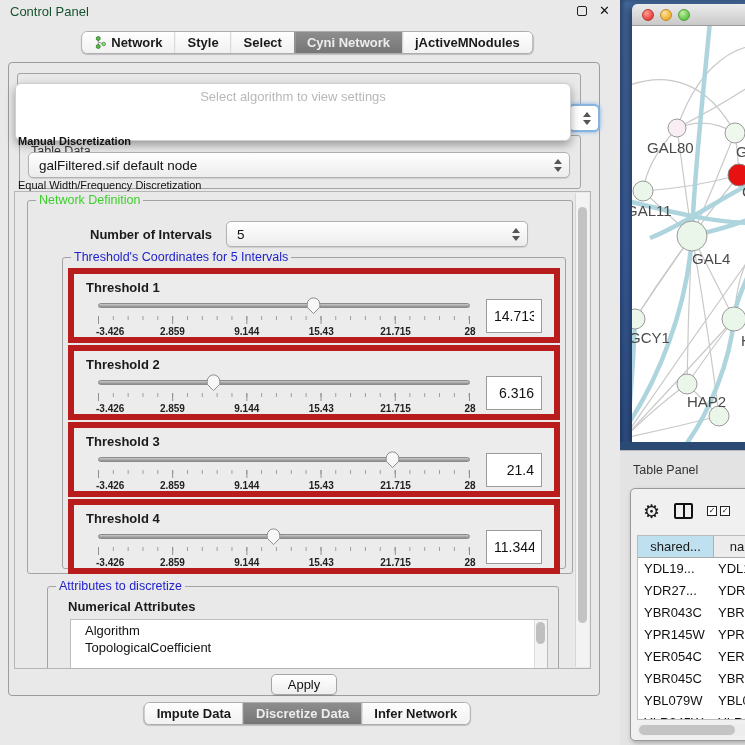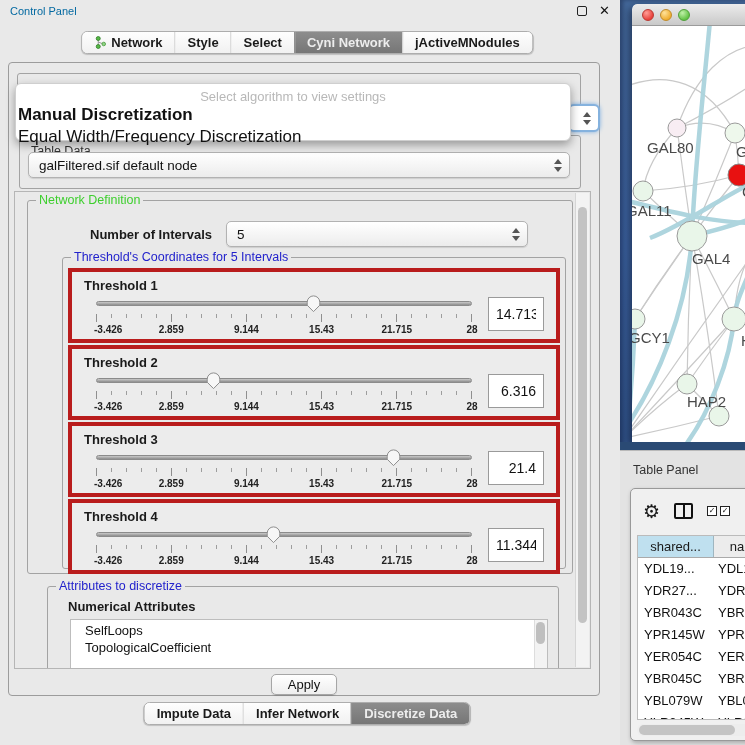--- a/index.html
+++ b/index.html
@@ -5,21 +5,21 @@
   * { margin:0; padding:0; box-sizing:border-box; }
   html,body { width:745px; height:745px; }
   body {
     position:relative; overflow:hidden;
     font-family:"Liberation Sans","DejaVu Sans",sans-serif;
     background:#e6e6e6; color:#1a1a1a;
   }
   
   .control-panel { position:absolute; left:0; top:0; width:620px; height:745px; background:#e9e9e9; }
   .cp-titlebar { position:absolute; left:0; top:0; right:0; height:22px; display:flex; align-items:center; padding:0 10px; }
-  .cp-title { font-size:11px; color:#0369a1; }
+  .cp-title { font-size:13px; color:#14532d; }
   .cp-titlebar .spacer { flex:1; }
   .float-icon { width:10px; height:10px; border:1.5px solid #222; border-radius:2px; margin-right:12px; }
   .close-icon { font-size:13px; font-weight:bold; color:#111; line-height:10px; }
 
   .seg { display:inline-flex; border:1px solid #adadad; border-radius:6px; overflow:hidden;
          background:#fff; box-shadow:0 1px 1px rgba(0,0,0,.18); }
   .seg .tab { padding:3px 12px; font-size:13px; font-weight:bold; color:#1a1a1a;
               background:linear-gradient(#fefefe,#f1f1f1); display:flex; align-items:center; gap:5px;
               border-left:1px solid #d2d2d2; white-space:nowrap; }
   .seg .tab:first-child { border-left:none; }
@@ -48,39 +48,39 @@
   .arr-down  { width:0; height:0; border-left:4px solid transparent; border-right:4px solid transparent; border-top:5px solid #555; }
 
   
   .algo-group { left:8px; top:10px; right:18px; height:56px; }
   .algo-combo-sliver { position:absolute; top:30px; left:550px; width:32px; height:28px;
         border:2px solid #85b2de; border-radius:6px; background:#fff;
         box-shadow:0 0 4px #7fb0e2; display:flex; align-items:center; justify-content:flex-end; padding-right:4px; z-index:3; }
   .popup { position:absolute; left:6px; top:20px; width:556px; height:58px; background:#fff;
            border:1px solid #cfcfcf; border-radius:6px; box-shadow:0 4px 10px rgba(0,0,0,.35); z-index:5; }
   .popup .hint { text-align:center; color:#b8b8b8; font-size:13px; padding-top:5px; }
-  .popup .opt  { font-size:17px; padding:1px 2px; color:#111; }
+  .popup .opt  { font-size:11px; padding:1px 2px; color:#111;margin-top:30px; }
   .popup .opt.bold { font-weight:bold; }
 
   .tabledata-group { left:10px; top:72px; right:18px; height:54px; }
   .tabledata-group .combo { position:absolute; left:8px; right:10px; top:16px; }
 
   
   .viewport { position:absolute; left:5px; right:8px; top:128px; height:478px;
               border:1px solid #b5b5b5; background:#e9e9e9; overflow:hidden; }
   .vrail { position:absolute; top:1px; bottom:1px; right:1px; width:14px; background:#f3f3f3; border-left:1px solid #d6d6d6; }
   .vthumb { position:absolute; left:2px; top:14px; width:9px; height:416px; background:#c3c3c3; border-radius:5px; }
 
   .interval-group { left:12px; top:8px; width:546px; height:374px; }
   .numrow { display:flex; align-items:center; gap:14px; padding:20px 0 0 62px; }
   .numrow .lbl { font-size:13px; font-weight:bold; }
   .numrow .combo { width:302px; }
 
   .thresh-group { position:absolute; left:34px; top:56px; right:6px; bottom:4px; border:1px solid #a3a3a3; border-radius:3px; padding:10px 5px 0 5px; }
-  .threshold { position:relative; border:4px solid #b91c1c; background:#ececec; height:75px; margin-bottom:2px; padding:6px 12px 0 12px; }
+  .threshold { position:relative; border:6px solid #b91c1c; background:#ececec; height:75px; margin-bottom:2px; padding:6px 12px 0 12px; }
   .th-label { font-size:13px; font-weight:bold; margin-bottom:2px; }
   .th-row { display:flex; align-items:flex-start; }
   .slider { position:relative; flex:1; height:44px; margin:0 16px 0 12px; }
   .track { position:absolute; left:0; right:0; top:6px; height:5px; border-radius:3px;
            background:linear-gradient(#cacaca,#8d8d8d); border:1px solid #8b8b8b; }
   .thumb { position:absolute; top:0; width:15px; height:18px; margin-left:-7px; }
   .ticks { position:absolute; left:0; right:0; top:19px; height:8px; border-right:1px solid #8f8f8f; }
   .ticks .minor { position:absolute; left:0; right:0; top:0; height:4px;
       background-image:linear-gradient(90deg,#9d9d9d 1px,transparent 1px); background-size:4% 100%; }
   .ticks .major { position:absolute; left:0; right:0; top:0; height:8px;
@@ -333,45 +333,45 @@
             </div>
           </div>
 
         </div>
       </div>
 
       <div class="group attr-group">
         <span class="legend blue">Attributes to discretize</span>
         <div class="attr-lbl">Numerical Attributes</div>
         <div class="attr-list">
-          <div class="attr-item">SelfLoops</div>
+          <div class="attr-item">Algorithm</div>
           <div class="attr-item">TopologicalCoefficient</div>
           <div class="alist-rail">
               <div class="alist-thumb"></div>
             </div>
         </div>
       </div>
 
       <div class="vrail">
           <div class="vthumb"></div>
         </div>
     </div>
 
     <button class="apply-btn">Apply</button>
   </div>
 
   <div class="seg bottom-tabs">
     <div class="tab">
         <span>Impute Data</span>
       </div>
+    <div class="tab selected">
+        <span>Discretize Data</span>
+      </div>
     <div class="tab">
         <span>Infer Network</span>
-      </div>
-    <div class="tab selected">
-        <span>Discretize Data</span>
       </div>
   </div>
 </div>
 
 <div class="right-col">
 
   <div class="desktop">
     <div class="net-window">
       <div class="net-titlebar">
         <span class="light red"></span>

